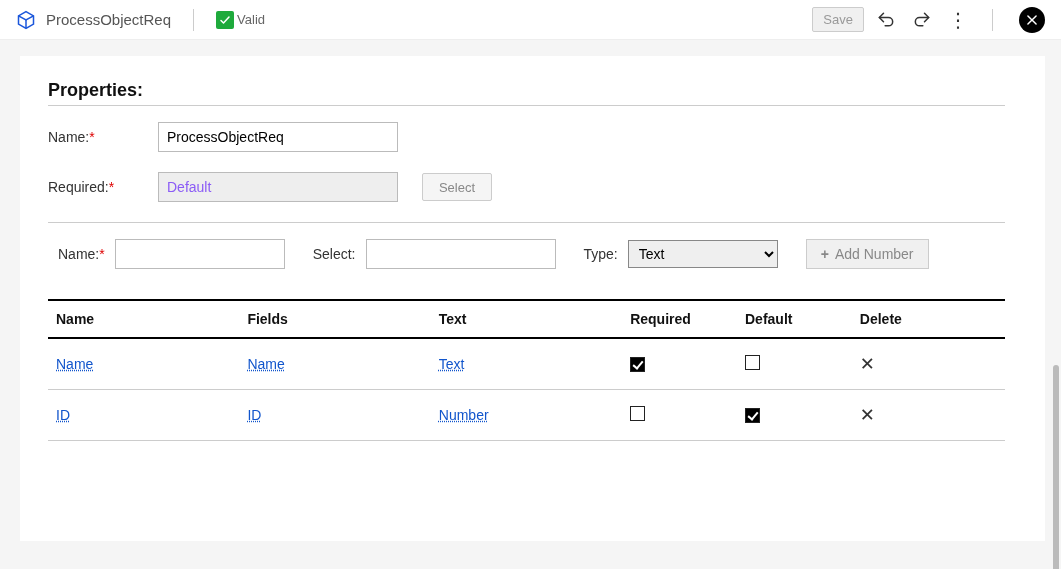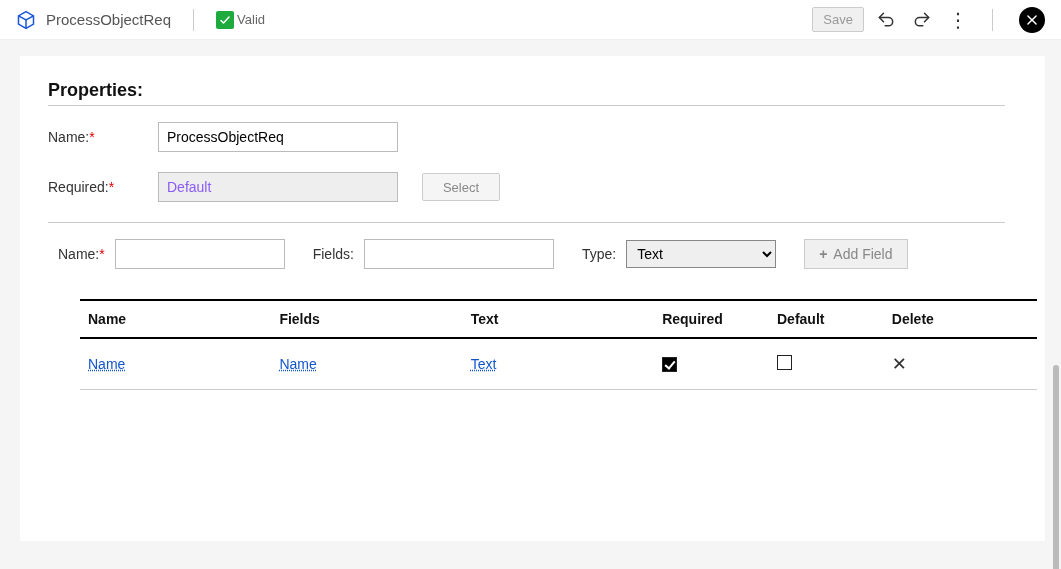--- a/index.html
+++ b/index.html
@@ -68,37 +68,37 @@
     .form-row { display:flex; align-items:center; margin-bottom:20px; }
     .form-label { width:110px; color:#333; font-size:14px;}
     .req-star { color:#d00; }
     .text-input {
       border:1px solid #bbb; padding:5px 8px; font-size:14px; width:240px; height:30px;
     }
     .text-input.readonly { background:#eee; color:#8b5cf6;}
     .select-btn {
       border:1px solid #ccc; background:#f5f5f5; color:#888;
       padding:4px 14px; font-size:13px; margin-left:24px; height:28px; cursor:default;
-      width:78px;
+      width:70px;
       border-radius:2px;
     }
     .fields-form-row { display:flex; align-items:center; gap:10px; margin-bottom:30px; padding-left:10px;}
     .fields-form-row label { color:#333; font-size:14px;}
     .fields-form-row .text-input { width:170px; margin-right:18px;}
     .type-select {
       border:1px solid #888; padding:3px 6px; font-size:14px; width:150px; height:28px;
       margin-right:18px;
     }
     .add-field-btn {
       border:1px solid #ccc; background:#f0f0f0; color:#888;
       padding:5px 14px; font-size:14px; display:flex; align-items:center; gap:6px;
       cursor:default; height:30px;
     }
     .plus { font-weight:bold; }
-    table.fields-table { width:100%; border-collapse:collapse;margin-left:32px; }
+    table.fields-table { width:100%; border-collapse:collapse; }
     table.fields-table thead th {
       text-align:left; font-weight:bold; font-size:14px; padding:10px 8px;
       border-top:2px solid #000; border-bottom:2px solid #000; color:#111;
     }
     table.fields-table tbody td {
       padding:14px 8px; border-bottom:1px solid #ccc; font-size:14px; vertical-align:middle;
     }
     .link-cell { color:#1155cc; text-decoration:underline dotted; cursor:pointer;}
     .checkbox {
       width:15px; height:15px; border:1.5px solid #222; display:inline-flex;
@@ -178,29 +178,29 @@
       <input class="text-input readonly" readonly="" value="Default" style="">
       <button class="select-btn">Select</button>
     </div>
 
 
     <hr class="section-rule">
 
     <div class="fields-form-row">
       <label><span>Name:</span><span class="req-star">*</span></label>
       <input class="text-input" value="" style="">
-      <label>Fields:</label>
+      <label>Select:</label>
       <input class="text-input" style="width: 190px;" value="">
       <label>Type:</label>
       <select class="type-select">
         <option>Text</option>
       </select>
       <button class="add-field-btn">
         <span class="plus">+</span>
-        <span>Add Field</span>
+        <span>Add Number</span>
       </button>
     </div>
 
     <table class="fields-table">
       <colgroup>
         <col style="width:20%">
           <col style="width:20%">
           <col style="width:20%">
         <col style="width:12%">
           <col style="width:12%">
@@ -218,18 +218,26 @@
       </thead>
       <tbody>
         <tr>
           <td><span class="link-cell">Name</span></td>
           <td><span class="link-cell">Name</span></td>
           <td><span class="link-cell">Text</span></td>
           <td><span class="checkbox checked"></span></td>
           <td><span class="checkbox"></span></td>
           <td><span class="delete-x">✕</span></td>
         </tr>
+        <tr>
+          <td><span class="link-cell">ID</span></td>
+          <td><span class="link-cell">ID</span></td>
+          <td><span class="link-cell">Number</span></td>
+          <td><span class="checkbox"></span></td>
+          <td><span class="checkbox checked"></span></td>
+          <td><span class="delete-x">✕</span></td>
+        </tr>
       </tbody>
     </table>
 
   </div>
   <div class="scroll-indicator"></div>
 </div>
 
 </body></html>

